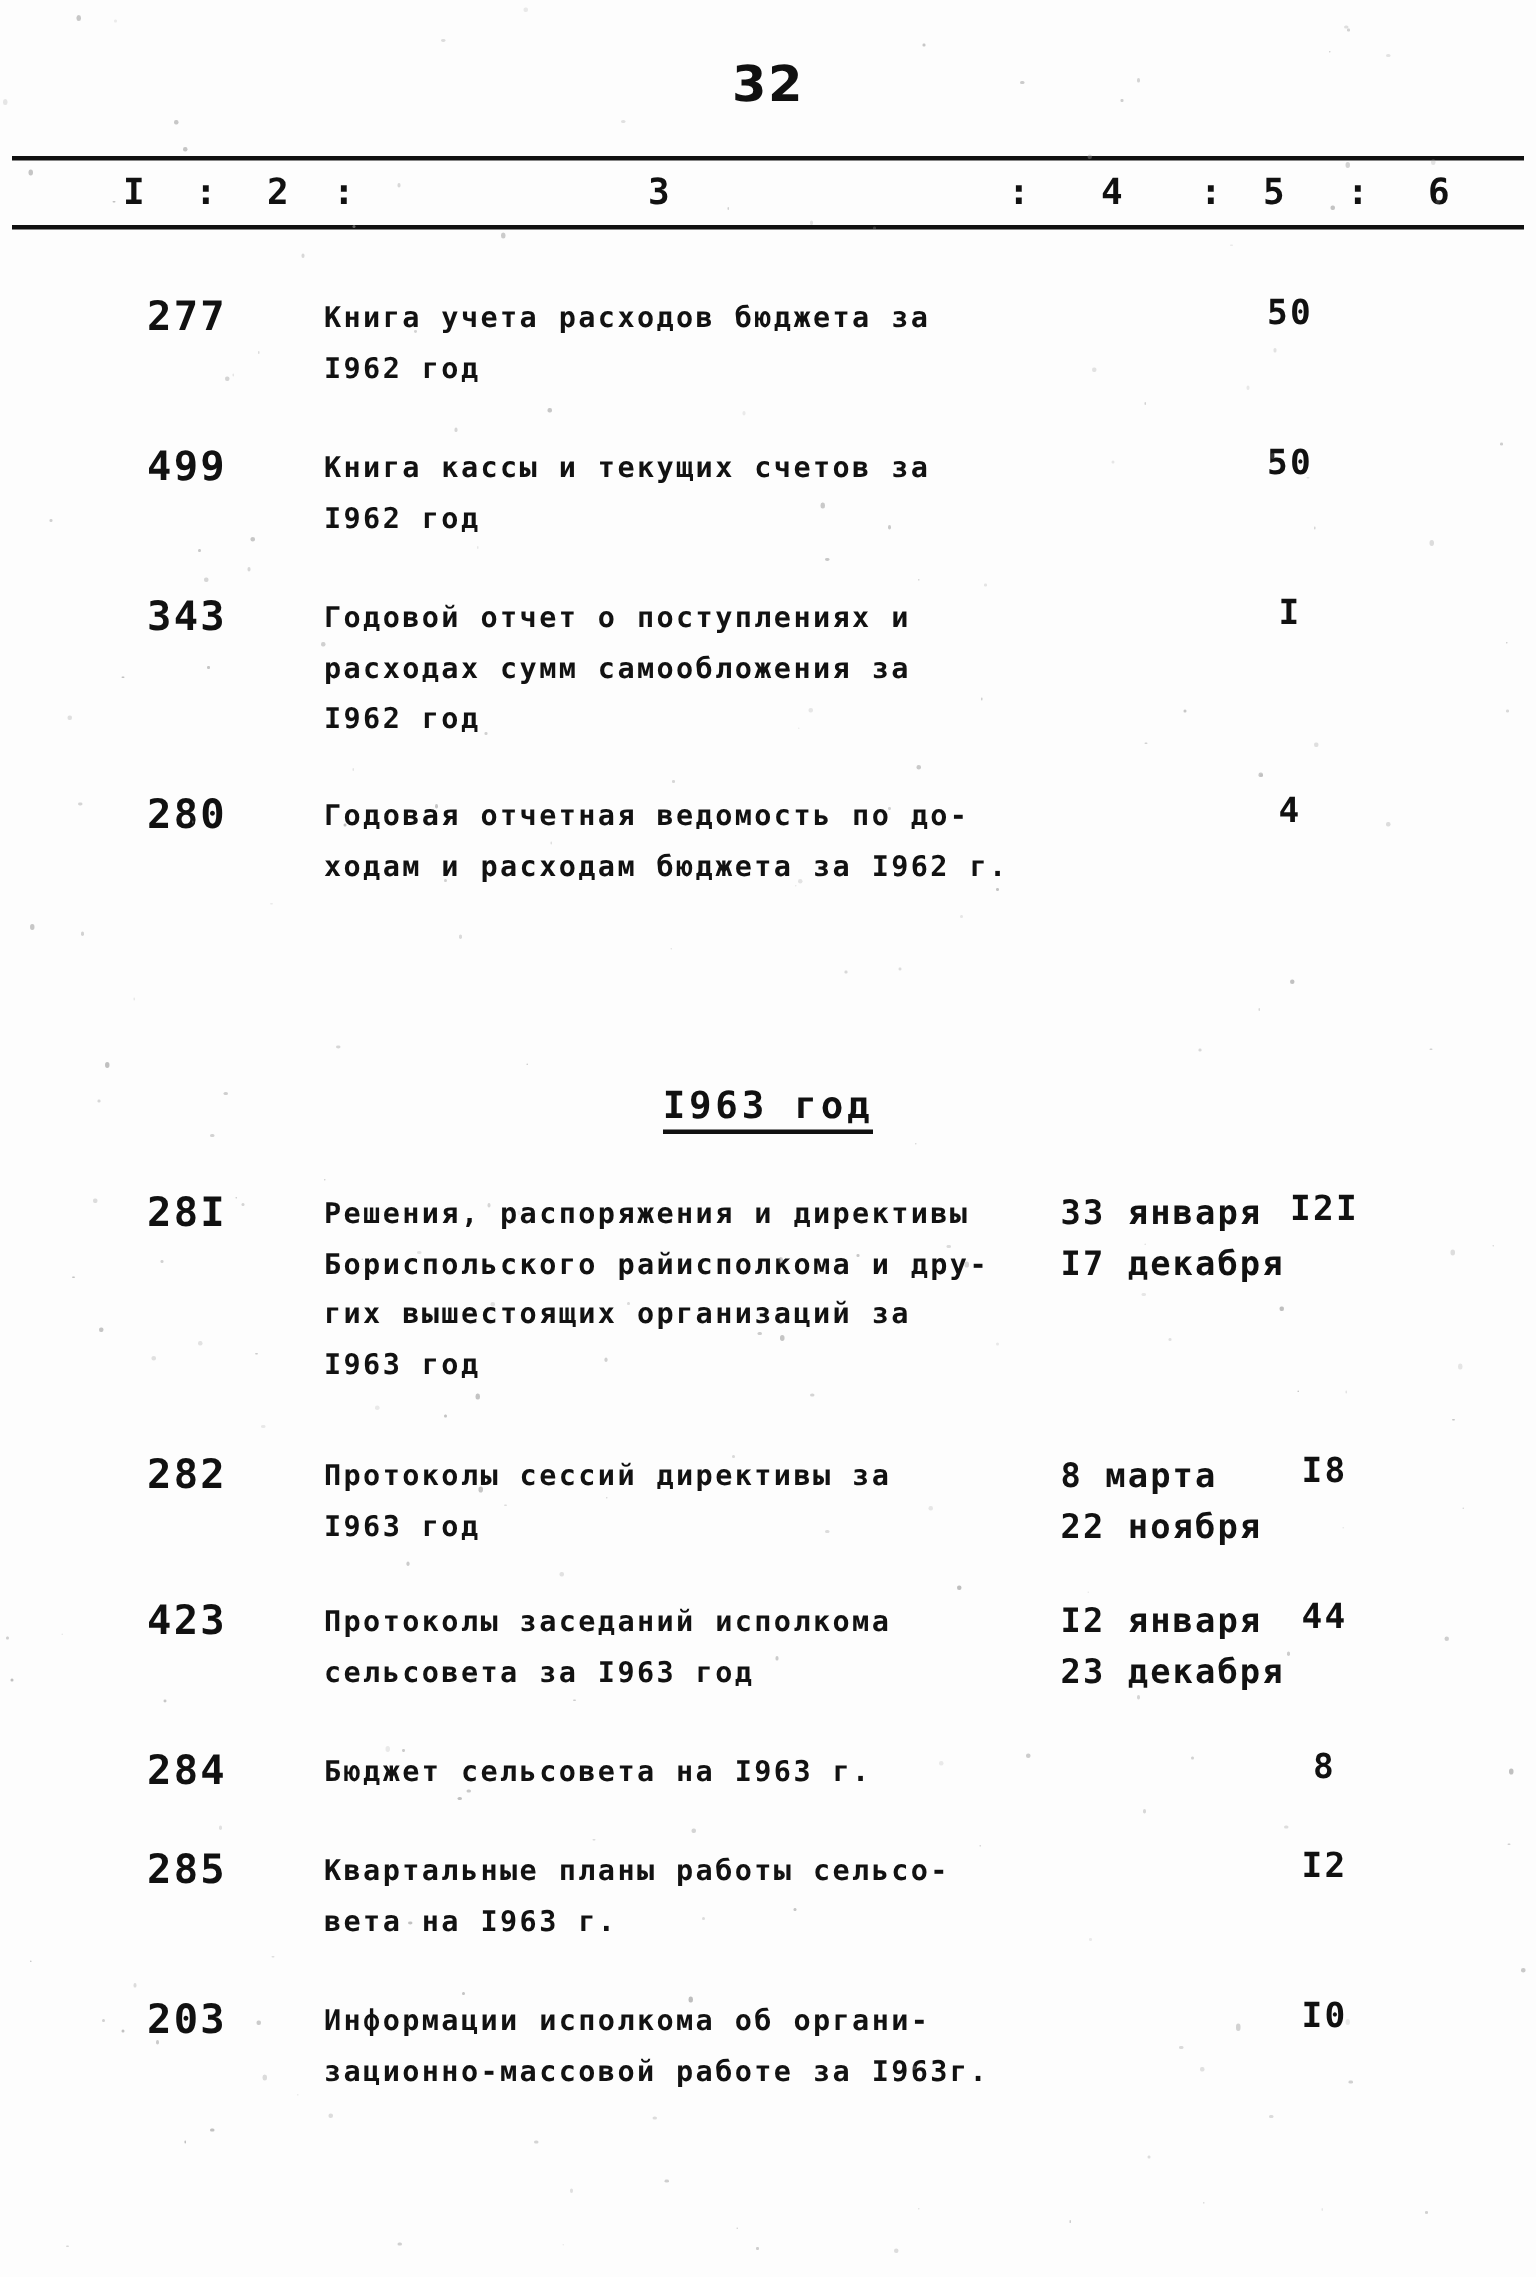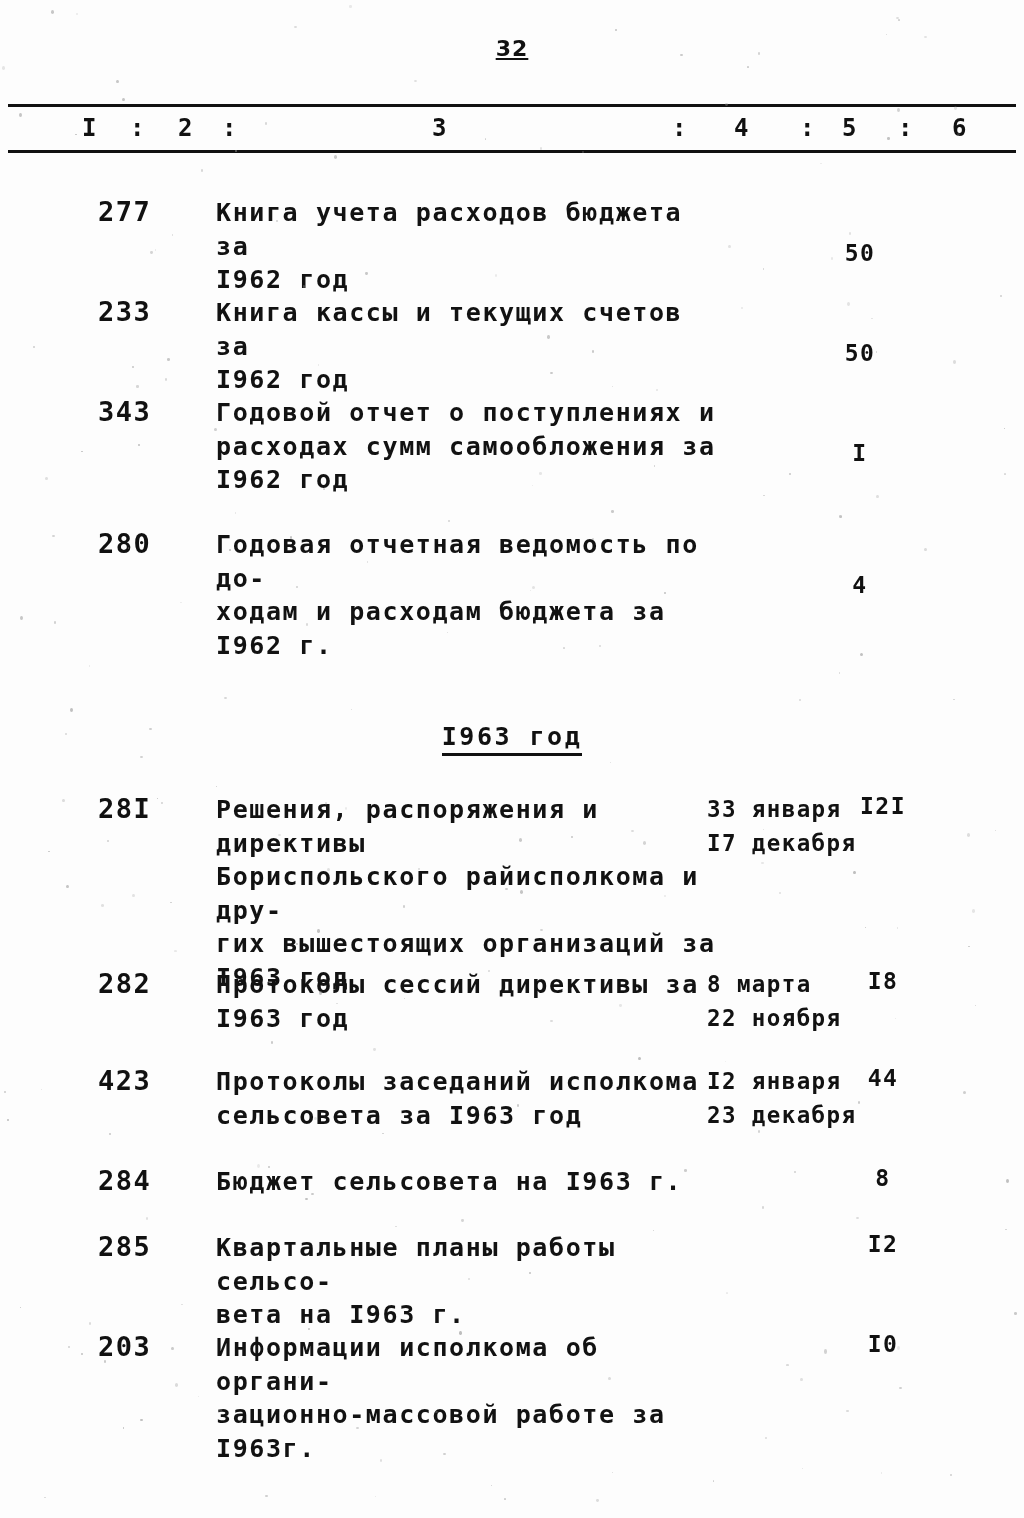--- a/index.html
+++ b/index.html
@@ -35,26 +35,25 @@
     opacity: .55;
   }
 
   
   .page-number {
     position: absolute;
     top: 36px;
     left: 0;
     width: 1024px;
     text-align: center;
-    font-size: 22px;
+    font-size: 33px;
     letter-spacing: 1px;
     font-family: "DejaVu Sans", "Liberation Sans", sans-serif;
     font-weight: 600;
     color: #111;
-    text-decoration: underline;
   }
 
   
   .rule {
     position: absolute;
     left: 8px;
     width: 1008px;
     height: 3px;
     background: #111;
   }
@@ -107,21 +106,21 @@
     letter-spacing: 1.5px;
     font-weight: 600;
     color: #111;
     white-space: pre;
   }
   .entry .title {
     position: absolute;
     left: 216px;
     top: 0;
     width: 500px;
-    font-size: 25px;
+    font-size: 19px;
     line-height: 33.5px;
     letter-spacing: 1.6px;
     font-weight: 600;
     color: #121212;
     white-space: pre-line;
   }
   .entry .dates {
     position: absolute;
     left: 707px;
     top: 0;
@@ -137,21 +136,21 @@
     position: absolute;
     top: 0;
     width: 90px;
     text-align: center;
     font-size: 23px;
     letter-spacing: 1.5px;
     font-weight: 600;
     color: #111;
     white-space: pre;
   }
-  .entry .count.early { left: 815px; margin-top: 44px; }
+  .entry .count.early { left: 815px; }
   .entry .count.late  { left: 838px; }
 </style>
 </head>
 <body>
 
 <div class="page">
 
   <div class="page-number">32</div>
 
   <div class="rule top"></div>
@@ -176,21 +175,21 @@
   </div>
 
   <div id="entries">
       <div class="entry" style="top: 196px;">
         <div class="num">277</div>
         <div class="title">Книга учета расходов бюджета за
 I962 год</div>
         <div class="count early">50</div>
       </div>
       <div class="entry" style="top: 296px;">
-        <div class="num">233</div>
+        <div class="num">499</div>
         <div class="title">Книга кассы и текущих счетов за
 I962 год</div>
         <div class="count early">50</div>
       </div>
       <div class="entry" style="top: 396px;">
         <div class="num">343</div>
         <div class="title">Годовой отчет о поступлениях и
 расходах сумм самообложения за
 I962 год</div>
         <div class="count early">I</div>

